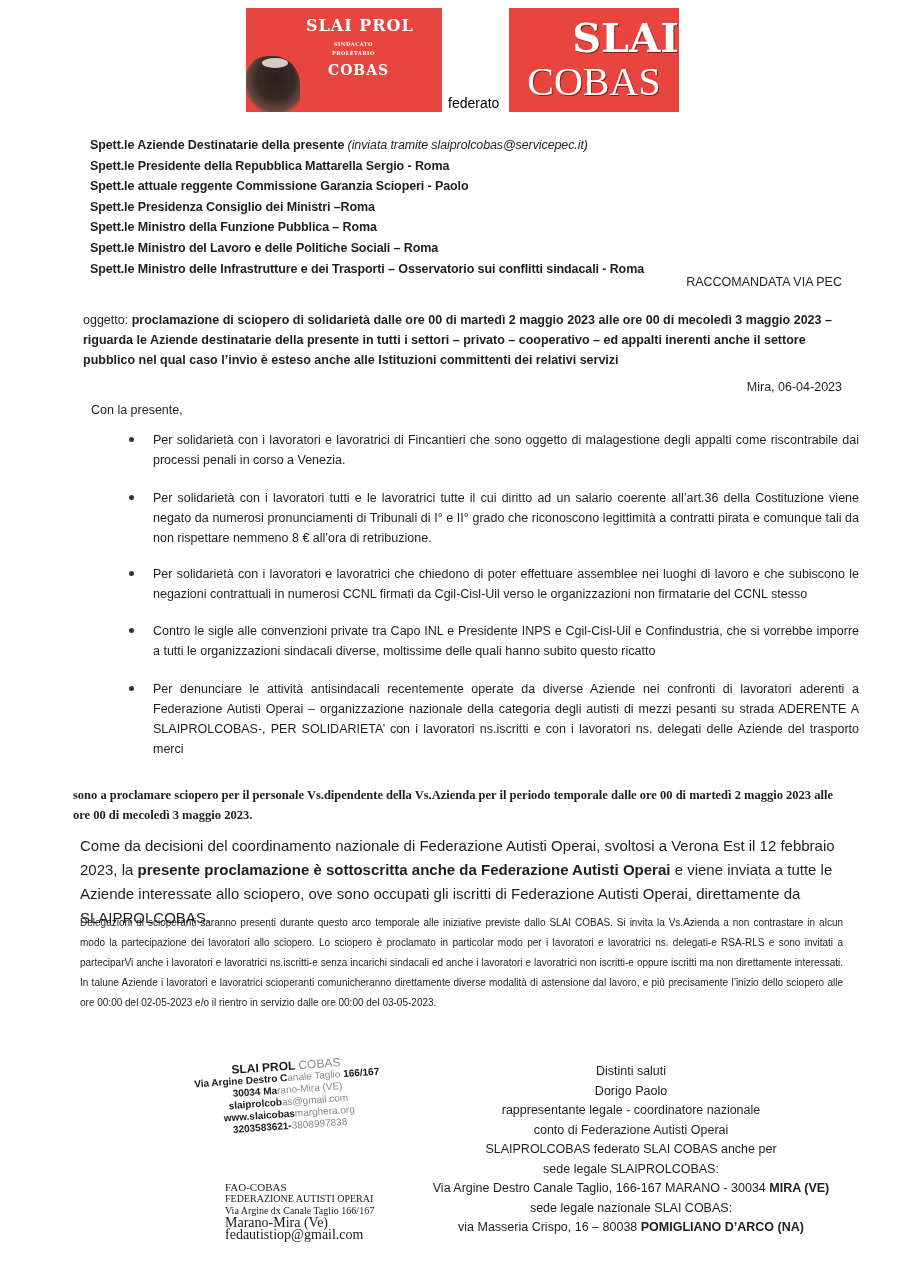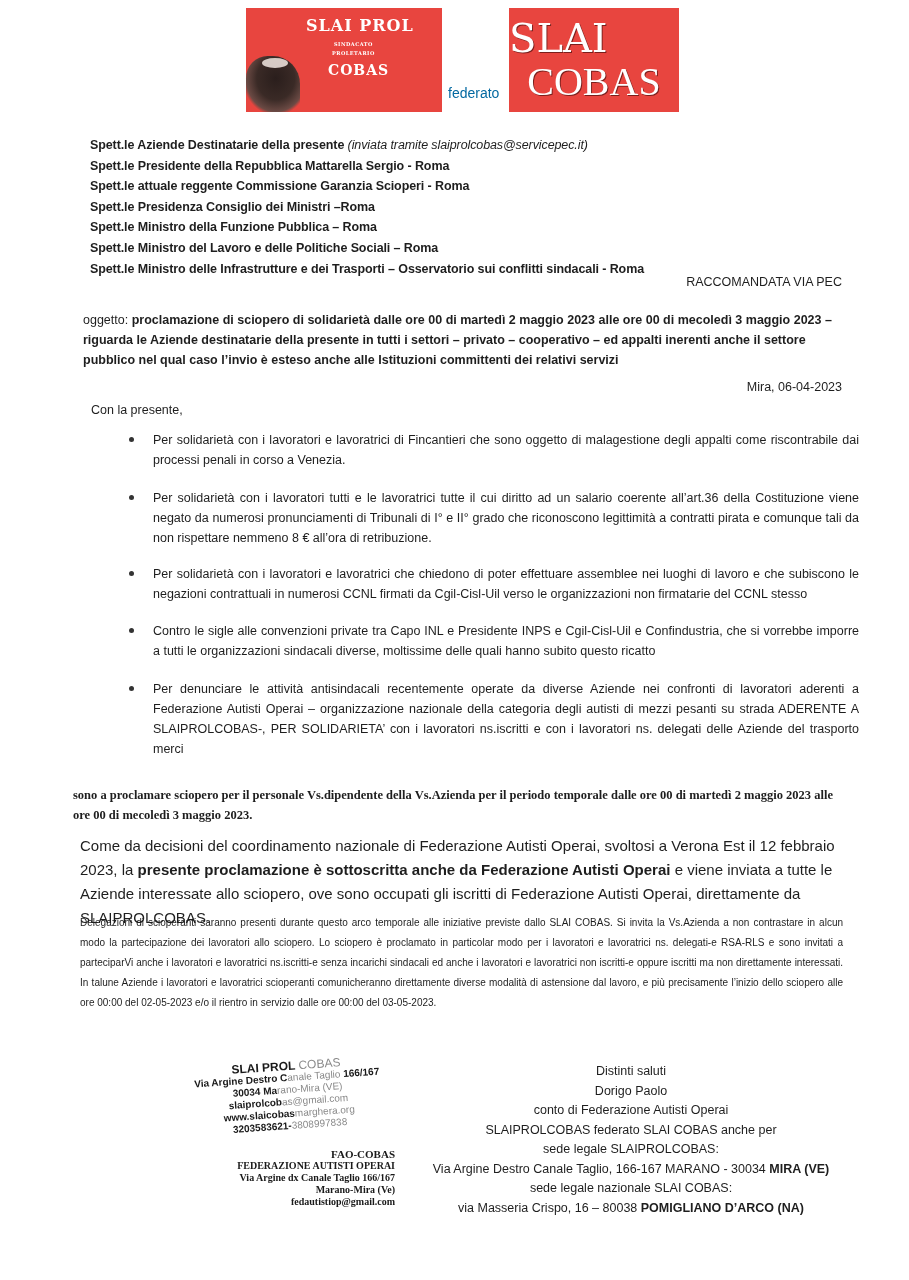--- a/index.html
+++ b/index.html
@@ -9,24 +9,24 @@
   .logo { position: absolute; background: #e8453f; color: #fff; }
   .logo-left { left: 246px; top: 8px; width: 196px; height: 104px; }
   .logo-left .t1 { position: absolute; left: 60px; top: 8px; font-family: "DejaVu Serif", serif; font-weight: bold; font-size: 16px; letter-spacing: 1px; }
   .logo-left .t2 { position: absolute; left: 88px; top: 33px; font-family: "DejaVu Serif", serif; font-size: 5px; font-weight: bold; letter-spacing: 0.5px; }
   .logo-left .t3 { position: absolute; left: 86px; top: 42px; font-family: "DejaVu Serif", serif; font-size: 5px; font-weight: bold; letter-spacing: 0.5px; }
   .logo-left .t4 { position: absolute; left: 82px; top: 54px; font-family: "DejaVu Serif", serif; font-weight: bold; font-size: 14px; letter-spacing: 1px; }
   .logo-left .fist { position: absolute; left: 0; top: 48px; width: 54px; height: 56px; background: radial-gradient(ellipse at 55% 40%, #2a1e1c 0%, #3a2a26 45%, #6b4a44 70%, rgba(232,69,63,0) 78%); border-radius: 40% 50% 0 0; }
   .logo-left .fist::before { content: ""; position: absolute; left: 16px; top: 2px; width: 26px; height: 10px; background: #f2e8e2; border-radius: 50%; opacity: 0.85; }
 
   .logo-right { left: 509px; top: 8px; width: 170px; height: 104px; }
-  .logo-right .r1 { position: absolute; left: 0; width: 170px; top: 8px; text-align: left; font-family: "DejaVu Serif", serif; font-weight: normal; font-size: 40px; line-height: 44px; text-shadow: 1px 1px 0 #7a1f1c; }
+  .logo-right .r1 { position: absolute; left: 0; width: 170px; top: 8px; text-align: right; font-family: "DejaVu Serif", serif; font-weight: bold; font-size: 40px; line-height: 44px; text-shadow: 1px 1px 0 #7a1f1c; }
   .logo-right .r2 { position: absolute; left: 0; width: 170px; top: 52px; text-align: center; font-family: "Liberation Serif", serif; font-size: 40px; line-height: 44px; text-shadow: 1px 1px 0 #7a1f1c; }
 
-  .federato { position: absolute; left: 448px; top: 85px; font-size: 14px; color: #0369a1; }
+  .federato { position: absolute; left: 448px; top: 95px; font-size: 14px; color: #000000; }
 
   .recipients { position: absolute; left: 90px; top: 135px; width: 790px; }
   .recipients .line { font-size: 12.5px; font-weight: bold; line-height: 20.6px; white-space: nowrap; letter-spacing: -0.1px; }
   .recipients .line i { font-weight: normal; font-style: italic; }
 
   .raccomandata { position: absolute; right: 67px; top: 275px; font-size: 12.5px; }
 
   .oggetto { position: absolute; left: 83px; top: 310px; width: 760px; font-size: 12.5px; line-height: 20px; }
   .oggetto b { font-weight: bold; }
 
@@ -44,23 +44,23 @@
   .proclaim { position: absolute; left: 73px; top: 785px; width: 760px; font-size: 12.5px; font-weight: bold; line-height: 20px; font-family: Liberation Serif, serif; }
 
   .para1 { position: absolute; left: 80px; top: 834px; width: 763px; font-size: 15px; line-height: 24px; }
   .para1 b { font-weight: bold; }
   .para2 { position: absolute; left: 80px; top: 913px; width: 763px; font-size: 10px; line-height: 20px; text-align: justify; }
 
   .stamp1 { position: absolute; left: 178px; top: 1060px; width: 220px; transform: rotate(-4deg); text-align: center; font-size: 10px; line-height: 12px; color: #1a1a1a; font-weight: bold; }
   .stamp1 .s-title { font-size: 12px; }
   .stamp1 .faded { color: #8a8a8a; font-weight: normal; }
 
-  .stamp2 { position: absolute; left: 225px; top: 1148px; width: 170px; text-align: right; font-family: "Liberation Serif", serif; font-size: 10px; line-height: 12px; color: #1a1a1a; font-weight: bold; }
+  .stamp2 { position: absolute; left: 225px; top: 1181px; width: 170px; text-align: left; font-family: "Liberation Serif", serif; font-size: 10px; line-height: 12px; color: #1a1a1a; font-weight: normal; }
   .stamp2 .s2-title { font-size: 11px; }
-  .stamp2 .s2-small { font-size: 10px; }
+  .stamp2 .s2-small { font-size: 14px; }
 
   .signature { position: absolute; left: 401px; top: 1062px; width: 460px; font-size: 12.5px; line-height: 19.5px; text-align: center; }
   .signature b { font-weight: bold; }
 </style>
 </head>
 <body>
 
 <div class="logo logo-left">
   <div class="fist"></div>
   <div class="t1">SLAI PROL</div>
@@ -70,21 +70,21 @@
 </div>
 <div class="federato">federato</div>
 <div class="logo logo-right">
   <div class="r1">SLAI</div>
   <div class="r2">COBAS</div>
 </div>
 
 <div class="recipients">
   <div class="line"><span>Spett.le Aziende Destinatarie della presente</span><i> (inviata tramite slaiprolcobas@servicepec.it)</i></div>
   <div class="line">Spett.le Presidente della Repubblica Mattarella Sergio - Roma</div>
-  <div class="line">Spett.le attuale reggente Commissione Garanzia Scioperi - Roma</div>
+  <div class="line">Spett.le attuale reggente Commissione Garanzia Scioperi - Paolo</div>
   <div class="line">Spett.le Presidenza Consiglio dei Ministri –Roma</div>
   <div class="line">Spett.le Ministro della Funzione Pubblica – Roma</div>
   <div class="line">Spett.le Ministro del Lavoro e delle Politiche Sociali – Roma</div>
   <div class="line">Spett.le Ministro delle Infrastrutture e dei Trasporti – Osservatorio sui conflitti sindacali - Roma</div>
 </div>
 
 <div class="raccomandata">RACCOMANDATA VIA PEC</div>
 
 <div class="oggetto">
   <span>oggetto: </span><b>proclamazione di sciopero di solidarietà dalle ore 00 di martedì 2 maggio 2023 alle ore 00 di mecoledì 3 maggio 2023 – riguarda le Aziende destinatarie della presente in tutti i settori – privato – cooperativo – ed appalti inerenti anche il settore pubblico nel qual caso l’invio è esteso anche alle Istituzioni committenti dei relativi servizi</b>
@@ -121,19 +121,20 @@
 <div class="stamp2">
   <div class="s2-title">FAO-COBAS</div>
   <div>FEDERAZIONE AUTISTI OPERAI</div>
   <div>Via Argine dx Canale Taglio 166/167</div>
   <div class="s2-small">Marano-Mira (Ve)  fedautistiop@gmail.com</div>
 </div>
 
 <div class="signature">
   <div>Distinti saluti</div>
   <div>Dorigo Paolo</div>
+  <div>rappresentante legale - coordinatore nazionale</div>
   <div>conto di Federazione Autisti Operai</div>
   <div>SLAIPROLCOBAS federato SLAI COBAS anche per</div>
   <div>sede legale SLAIPROLCOBAS:</div>
   <div><span>Via Argine Destro Canale Taglio,  166-167 MARANO  - 30034 </span><b>MIRA (VE)</b></div>
   <div>sede legale nazionale SLAI COBAS:</div>
   <div><span>via Masseria Crispo, 16 – 80038  </span><b>POMIGLIANO D’ARCO (NA)</b></div>
 </div>
 
 </body></html>

